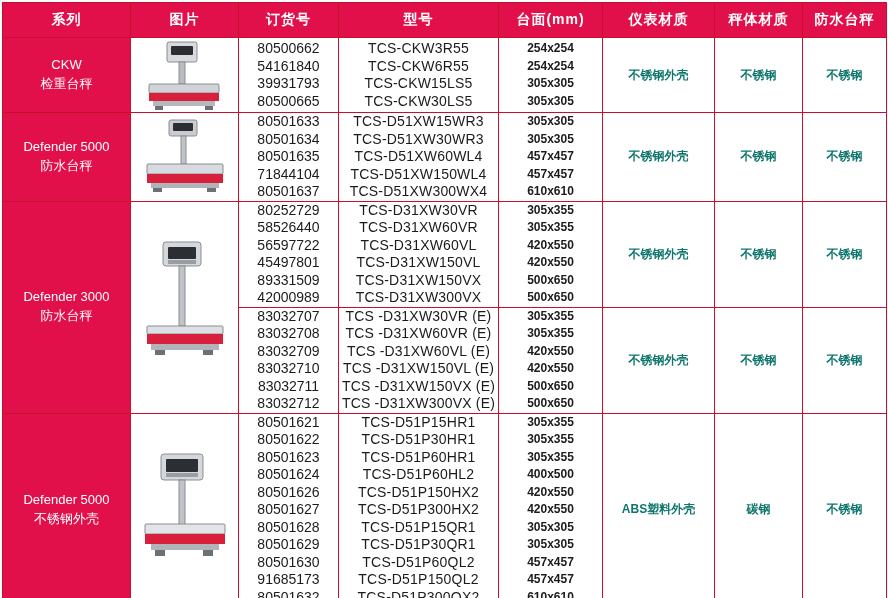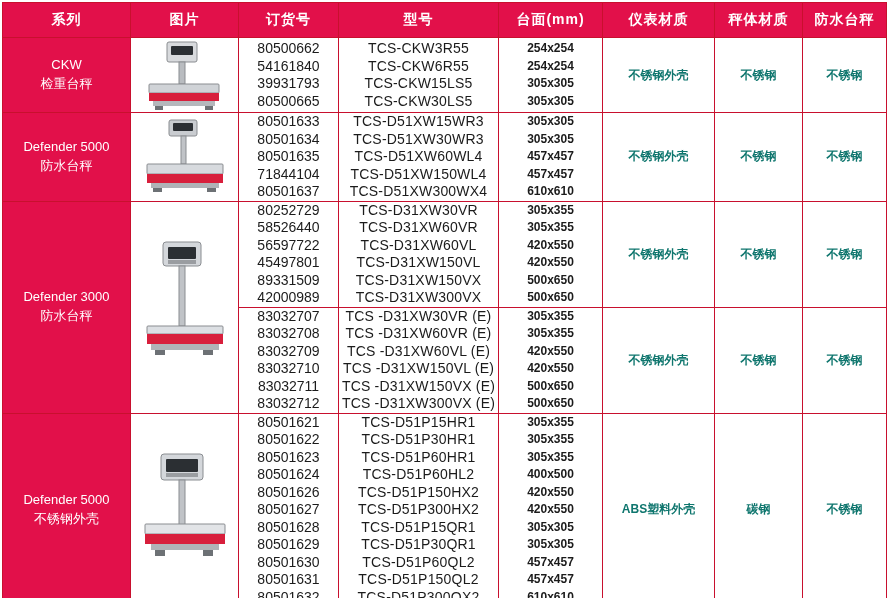--- a/index.html
+++ b/index.html
@@ -335,21 +335,21 @@
           <div class="lines">
             <span>80501621</span>
             <span>80501622</span>
             <span>80501623</span>
             <span>80501624</span>
             <span>80501626</span>
             <span>80501627</span>
             <span>80501628</span>
             <span>80501629</span>
             <span>80501630</span>
-            <span>80501631</span>
+            <span>91685173</span>
             <span>80501632</span>
           </div>
         </td>
         <td class="model">
           <div class="lines">
             <span>TCS-D51P15HR1</span>
             <span>TCS-D51P30HR1</span>
             <span>TCS-D51P60HR1</span>
             <span>TCS-D51P60HL2</span>
             <span>TCS-D51P150HX2</span>

